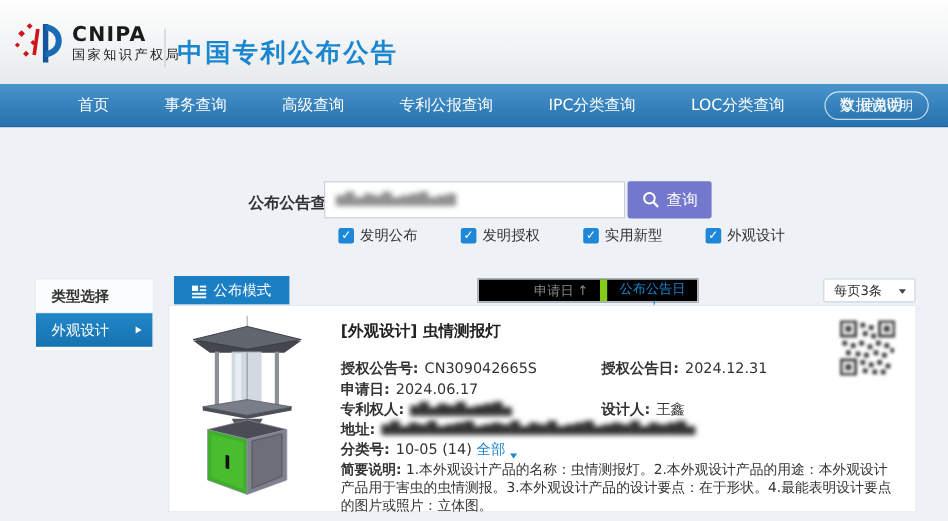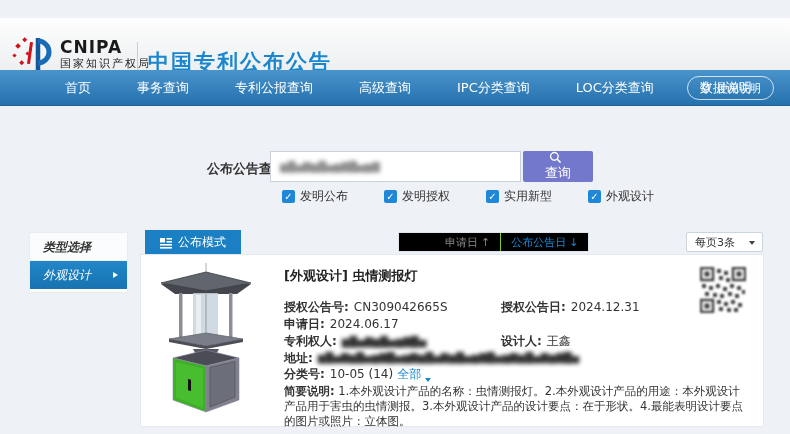--- a/index.html
+++ b/index.html
@@ -5,21 +5,20 @@
   * { margin:0; padding:0; box-sizing:border-box; }
   html,body { width:790px; height:434px; overflow:hidden; }
   body {
     font-family:"DejaVu Sans","Liberation Sans",sans-serif;
     background:#eef1f5; position:relative; font-size:12px; color:#333;
   }
   
   .header {
     position:absolute; left:0; top:0; width:790px; height:70px;
     background:linear-gradient(#fefefe,#e7eaec);
-    margin-top:18px;
   }
   .logo-wrap { position:absolute; left:12px; top:16px; display:flex; align-items:center; }
   .logo-text { margin-left:4px; }
   .logo-acronym { font-size:17px; font-weight:bold; color:#1a1a1a; letter-spacing:1px; line-height:18px; }
   .logo-org { font-size:11px; color:#222; letter-spacing:2px; }
   .header-divider { position:absolute; left:137px; top:24px; width:1px; height:32px; background:#c9ccd0; }
   .site-title { position:absolute; left:148px; top:30px; font-size:21px; font-weight:bold; color:#1a86cf; letter-spacing:2px; }
   
   .nav {
     position:absolute; left:0; top:70px; width:790px; height:36px;
@@ -40,33 +39,33 @@
   
   .search-label { position:absolute; left:207px; top:160px; font-size:13px; font-weight:bold; color:#333; }
   .search-input {
     position:absolute; left:270px; top:151px; width:251px; height:31px;
     background:#fff; border:1px solid #c9d2da; display:flex; align-items:center; padding-left:9px;
   }
   .masked { filter:blur(2px); color:#909090; letter-spacing:0px; font-size:10px; }
   .search-btn {
     position:absolute; left:523px; top:151px; width:70px; height:31px;
     background:#7478cd; border:none; border-radius:2px; color:#fff; font-size:13px;
-    display:flex; align-items:center; justify-content:center; cursor:pointer;flex-direction:column;
+    display:flex; align-items:center; justify-content:center; cursor:pointer;
   }
   .search-btn svg { margin-right:6px; }
   .filters { position:absolute; left:267px; top:188px; display:flex; }
   .filter { display:flex; align-items:center; margin-right:21px; cursor:pointer;padding-left:15px; }
   .checkbox {
     width:13px; height:13px; background:#1f87d8; border-radius:2px; margin-right:5px;
     color:#fff; font-size:10px; line-height:13px; text-align:center;
   }
   .checkbox::after { content:"✓"; }
   .filter-label { font-size:12px; color:#333; }
   
-  .sidebar { position:absolute; left:30px; top:233px; width:97px; background:#fff; padding-bottom:3px; box-shadow:0 0 0 1px #e8edf2;font-style:italic; }
+  .sidebar { position:absolute; left:30px; top:233px; width:97px; background:#fff; padding-bottom:3px; box-shadow:0 0 0 1px #e8edf2; }
   .sidebar-title { height:28px; line-height:28px; padding-left:13px; font-size:12px; font-weight:bold; color:#333; background:#fbfcfd; border-bottom:1px solid #eef1f4; }
   .sidebar-item {
     height:28px; line-height:28px; padding-left:13px; margin:0; font-size:12px; color:#fff;
     background:linear-gradient(#2186c8,#1773b1); position:relative; cursor:pointer;
   }
   .sidebar-item .arrow-right {
     position:absolute; right:9px; top:11px; width:0; height:0;
     border-left:5px solid #fff; border-top:3.5px solid transparent; border-bottom:3.5px solid transparent;
   }
   
@@ -79,21 +78,21 @@
   }
   .tab svg { margin-right:6px; }
   .tab.active { background:#1b7fc4; border-color:#1b7fc4; color:#fff; }
   .sortbox {
     position:absolute; left:258px; top:4px; height:20px; display:flex; align-items:center;
     background:#000000; border:1px solid #dde4ea;padding-left:36px;
   }
   .sort { padding:0 10px; font-size:11px; color:#888; display:flex; align-items:center; cursor:pointer; height:100%; }
   .sort .arrow { margin-left:3px; font-size:11px; }
   .sort.active { color:#1a85d0; }
-  .sort + .sort { border-left:1px solid #84cc16; }
+  .sort + .sort { border-left:6px solid #84cc16;flex-direction:column; }
   .pagesize {
     position:absolute; right:1px; top:4px; width:77px; height:20px; background:#fff;
     border:1px solid #ccd5dd; border-radius:2px; font-size:11px; color:#333;
     display:flex; align-items:center; padding-left:8px; cursor:pointer;
   }
   .pagesize .tri {
     position:absolute; right:7px; top:8px; width:0; height:0;
     border-top:4px solid #444; border-left:3.5px solid transparent; border-right:3.5px solid transparent;
   }
   
@@ -144,22 +143,22 @@
       <div class="logo-org">国家知识产权局</div>
     </div>
   </div>
   <div class="header-divider"></div>
   <div class="site-title">中国专利公布公告</div>
 </div>
 
 <div class="nav">
   <div class="nav-item">首页</div>
   <div class="nav-item">事务查询</div>
+  <div class="nav-item">高级查询</div>
   <div class="nav-item">专利公报查询</div>
-  <div class="nav-item">高级查询</div>
   <div class="nav-item">IPC分类查询</div>
   <div class="nav-item">LOC分类查询</div>
   <div class="nav-item">数据说明</div>
   <div class="help-btn">
     <svg width="12" height="14" viewBox="0 0 12 14">
       <circle cx="6" cy="6" r="3" fill="none" stroke="#fff" stroke-width="1.2"></circle>
       <rect x="4.5" y="9.5" width="3" height="1.2" fill="#fff"></rect>
       <rect x="5" y="11.3" width="2" height="1" fill="#fff"></rect>
       <line x1="6" y1="0.2" x2="6" y2="1.8" stroke="#fff" stroke-width="1"></line>
       <line x1="1" y1="2.2" x2="2.2" y2="3.2" stroke="#fff" stroke-width="1"></line>

